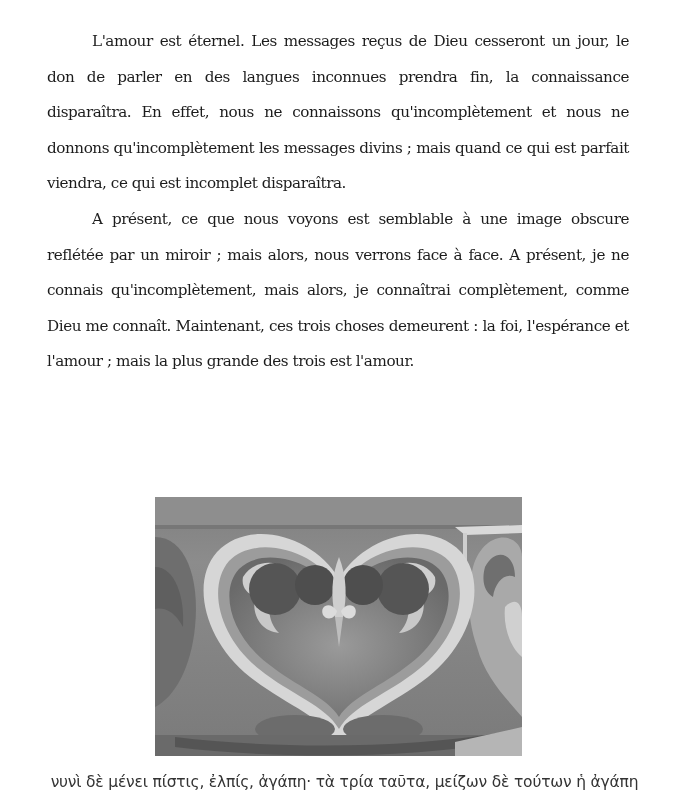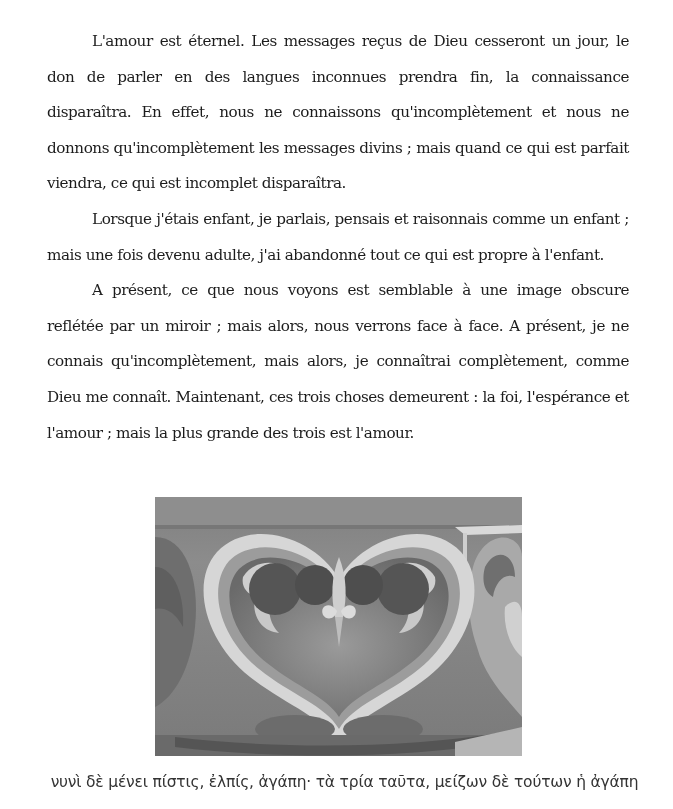--- a/index.html
+++ b/index.html
@@ -56,21 +56,20 @@
       color: #333333;
       letter-spacing: -0.2px;
     }
   </style>
 </head>
 <body>
 
 <div class="page">
   <div class="text-body">
     <p class="para-first">L'amour est éternel. Les messages reçus de Dieu cesseront un jour, le don de parler en des langues inconnues prendra fin, la connaissance disparaîtra. En effet, nous ne connaissons qu'incomplètement et nous ne donnons qu'incomplètement les messages divins ; mais quand ce qui est parfait viendra, ce qui est incomplet disparaîtra.</p>
-    <p>Lorsque j'étais enfant, je parlais, pensais et raisonnais comme un enfant ; mais une fois devenu adulte, j'ai abandonné tout ce qui est propre à l'enfant.</p>
     <p>A présent, ce que nous voyons est semblable à une image obscure reflétée par un miroir ; mais alors, nous verrons face à face. A présent, je ne connais qu'incomplètement, mais alors, je connaîtrai complètement, comme Dieu me connaît. Maintenant, ces trois choses demeurent : la foi, l'espérance et l'amour ; mais la plus grande des trois est l'amour.</p>
   </div>
 </div>
 
 <div class="figure">
   <svg width="367" height="259" viewBox="0 0 367 259" xmlns="http://www.w3.org/2000/svg">
     <defs>
       <linearGradient id="bg" x1="0" y1="0" x2="0" y2="1">
         <stop offset="0" stop-color="#7f7f7f"></stop>
         <stop offset="0.25" stop-color="#8c8c8c"></stop>

